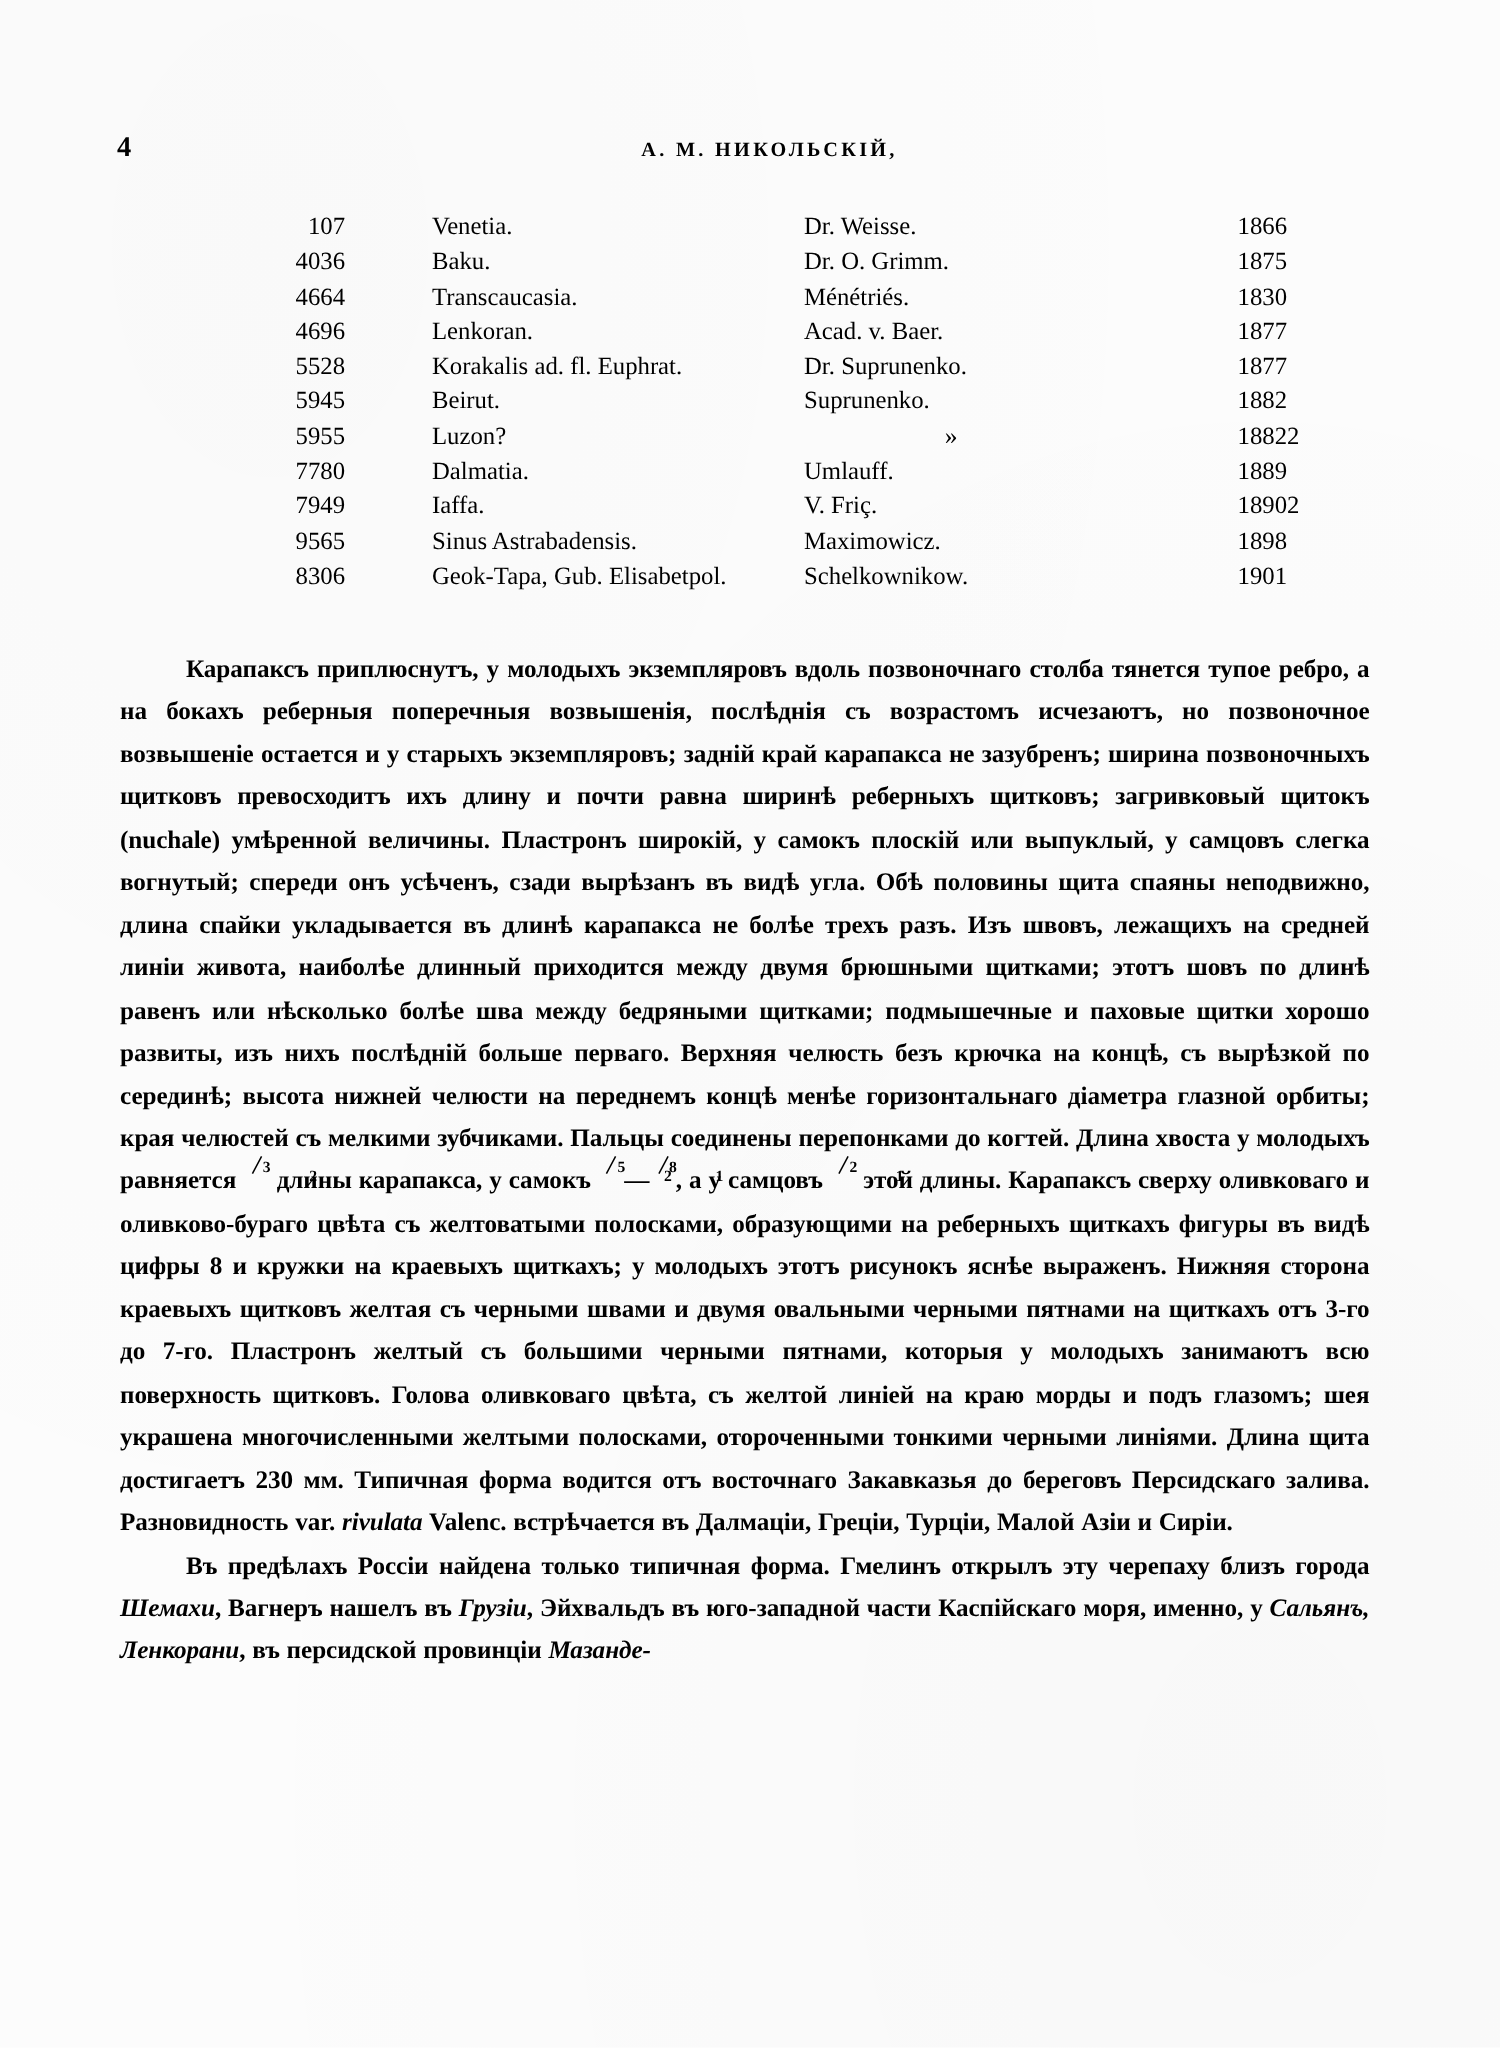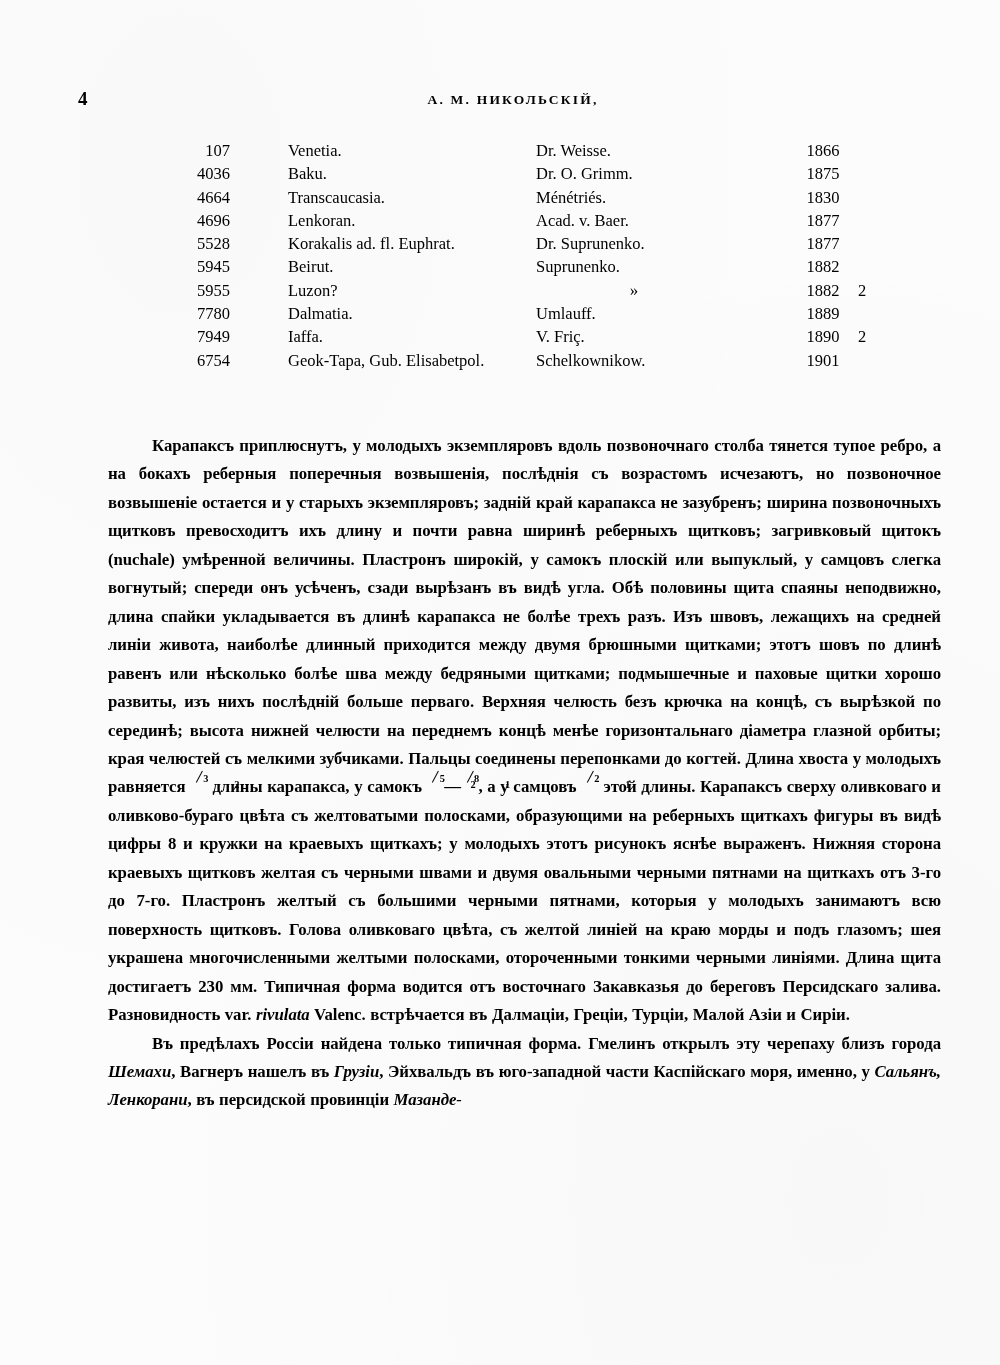--- a/index.html
+++ b/index.html
@@ -84,35 +84,34 @@
   .col-collector {
     padding-left: 0px !important;
     width: 196px;
   }
   .col-collector.dittomark {
     text-align: center;
     padding-right: 56px !important;
     font-size: 17px;
   }
   .col-year {
-    text-align: center;
+    text-align: right;
     width: 70px;
   }
   .col-count {
     text-align: left;
     width: 30px;
   }
 
   
   .body-text {
     position: absolute;
     left: 80px;
     top: 432px;
     width: 833px;
-    margin-left: 28px;
   }
   .para {
     margin: 0;
     font-size: 16.8px;
     line-height: 28.45px;
     text-align: justify;
     text-align-last: left;
     font-weight: bold;
     letter-spacing: -0.05px;
     word-spacing: 0.4px;
@@ -226,21 +225,28 @@
         <td class="col-count"></td>
       </tr>
       <tr>
         <td class="col-num">7949</td>
         <td class="col-locality">Iaffa.</td>
         <td class="col-collector">V. Friç.</td>
         <td class="col-year">1890</td>
         <td class="col-count">2</td>
       </tr>
       <tr>
-        <td class="col-num">6754</td>
+        <td class="col-num">9565</td>
+        <td class="col-locality">Sinus Astrabadensis.</td>
+        <td class="col-collector">Maximowicz.</td>
+        <td class="col-year">1898</td>
+        <td class="col-count"></td>
+      </tr>
+      <tr>
+        <td class="col-num">8306</td>
         <td class="col-locality">Geok-Tapa, Gub. Elisabetpol.</td>
         <td class="col-collector">Schelkownikow.</td>
         <td class="col-year">1901</td>
         <td class="col-count"></td>
       </tr>
     </tbody>
   </table>
 
   <div class="body-text">
 

